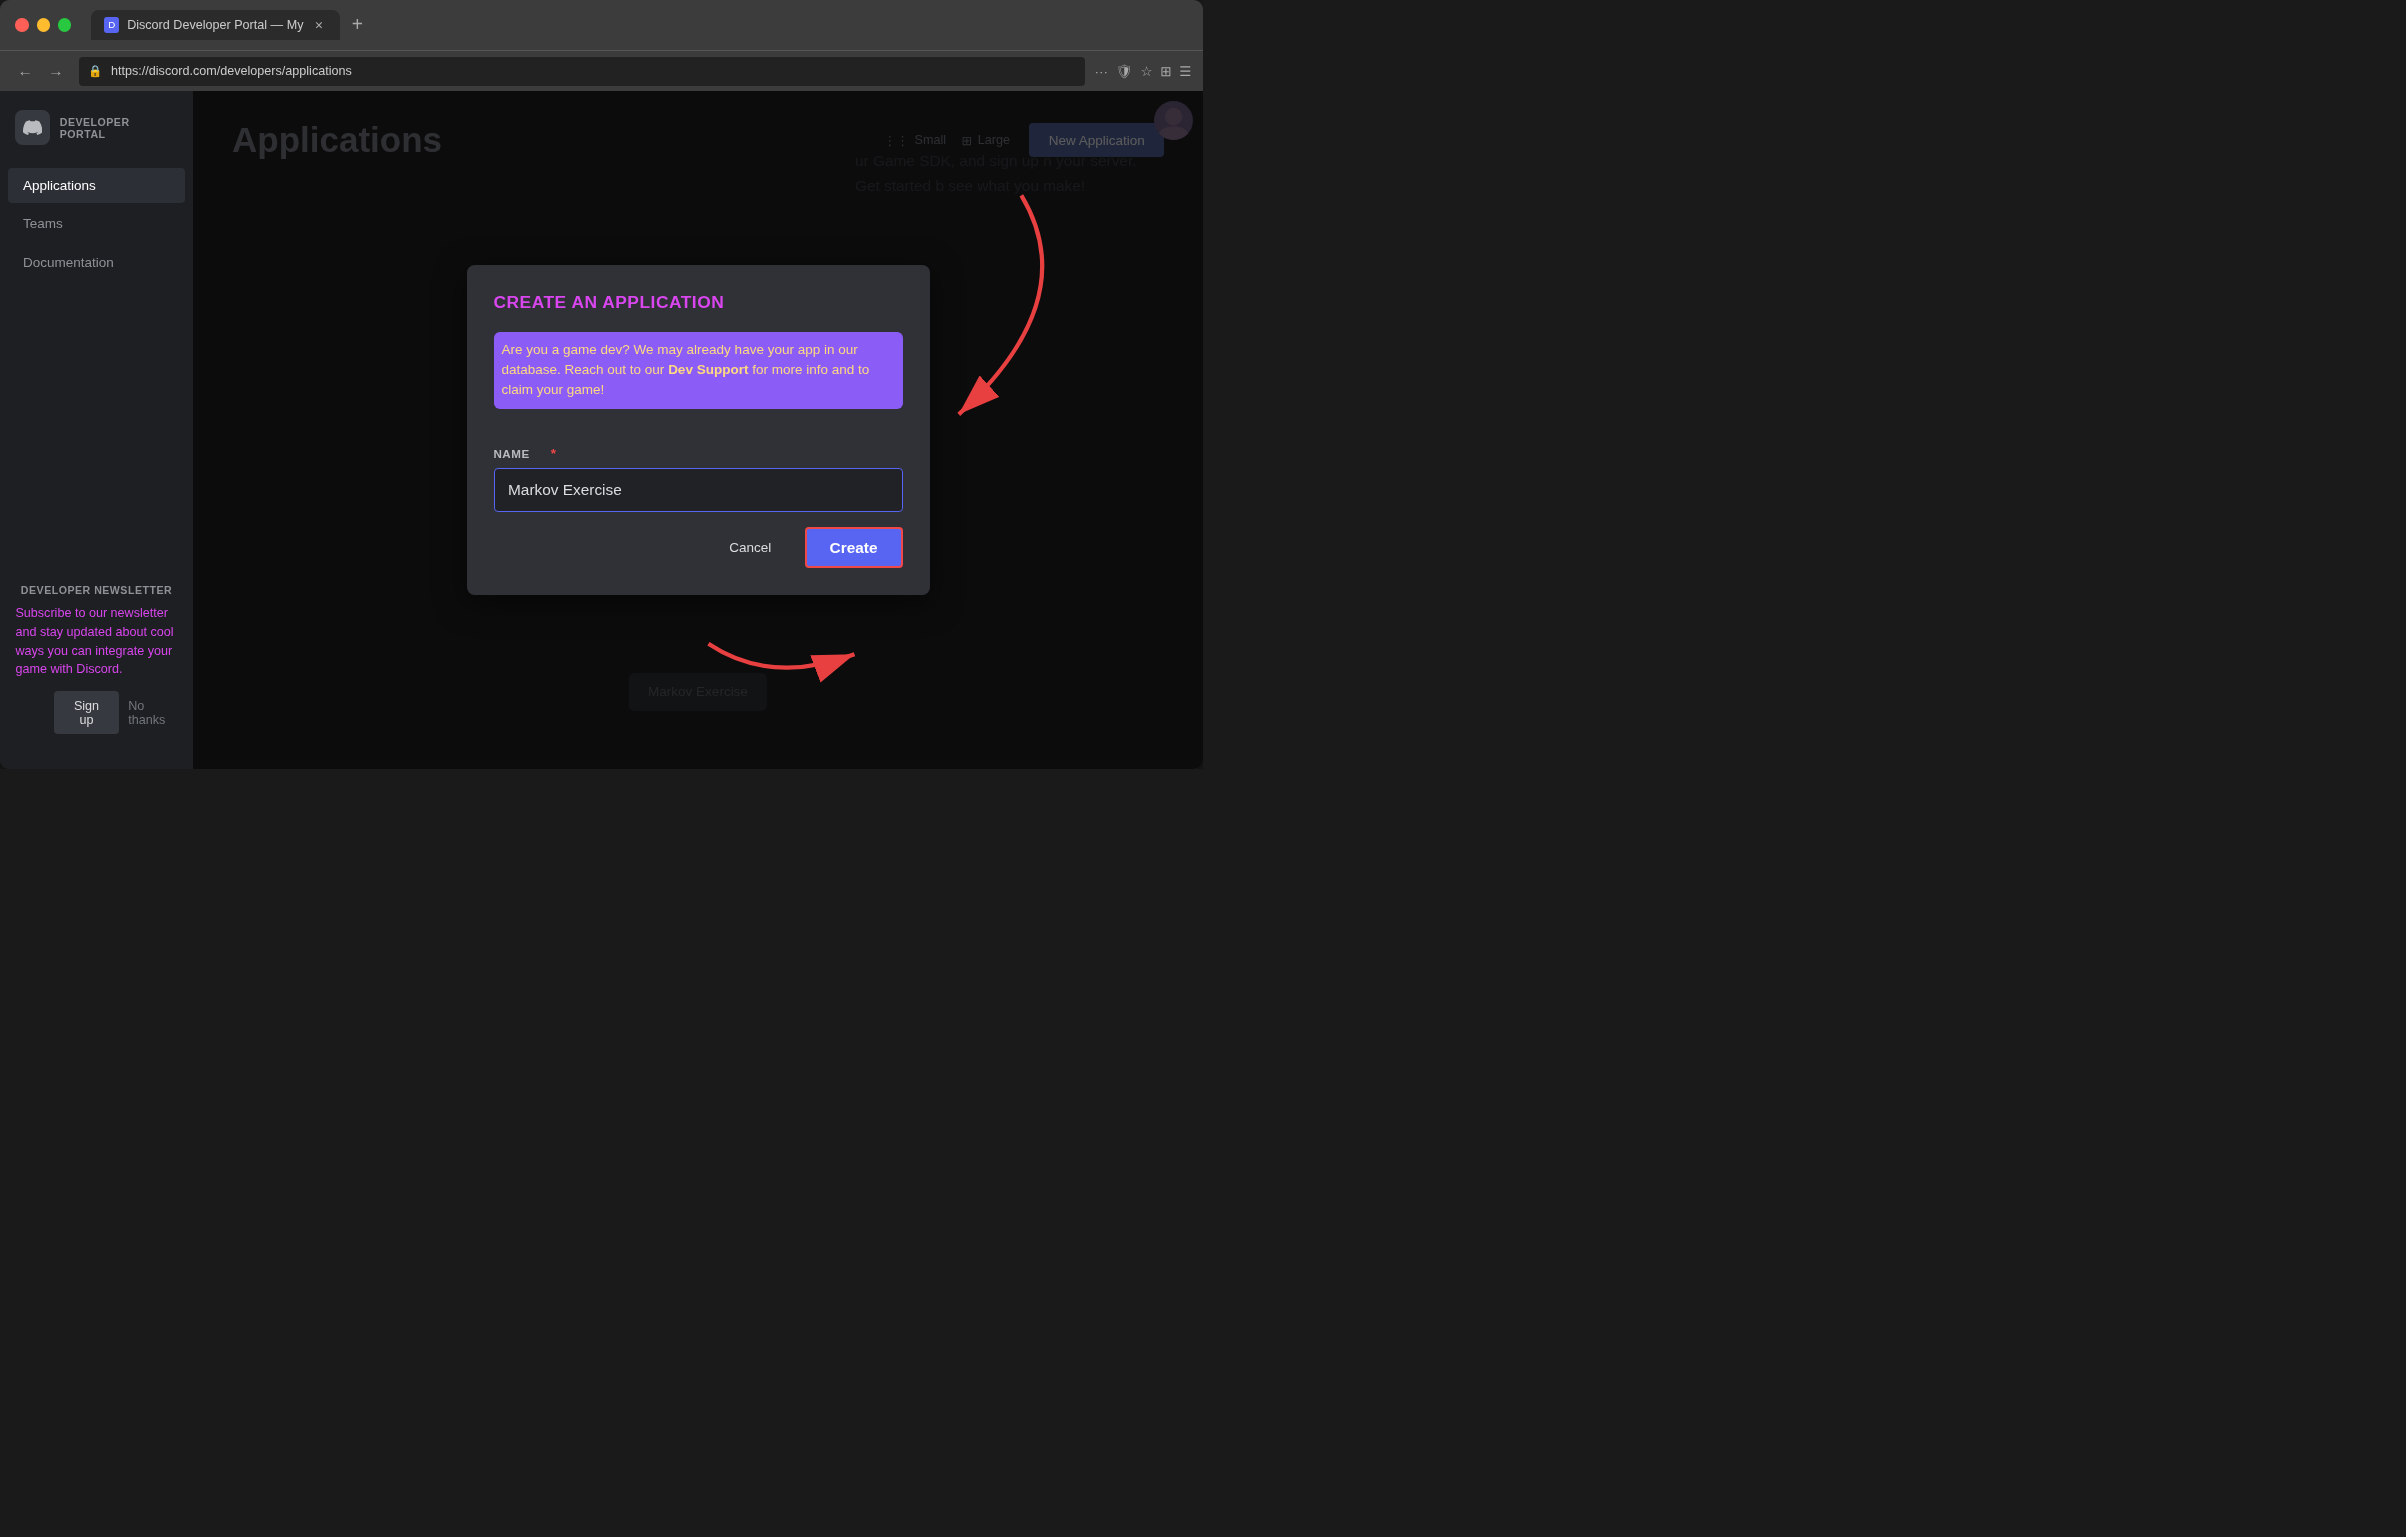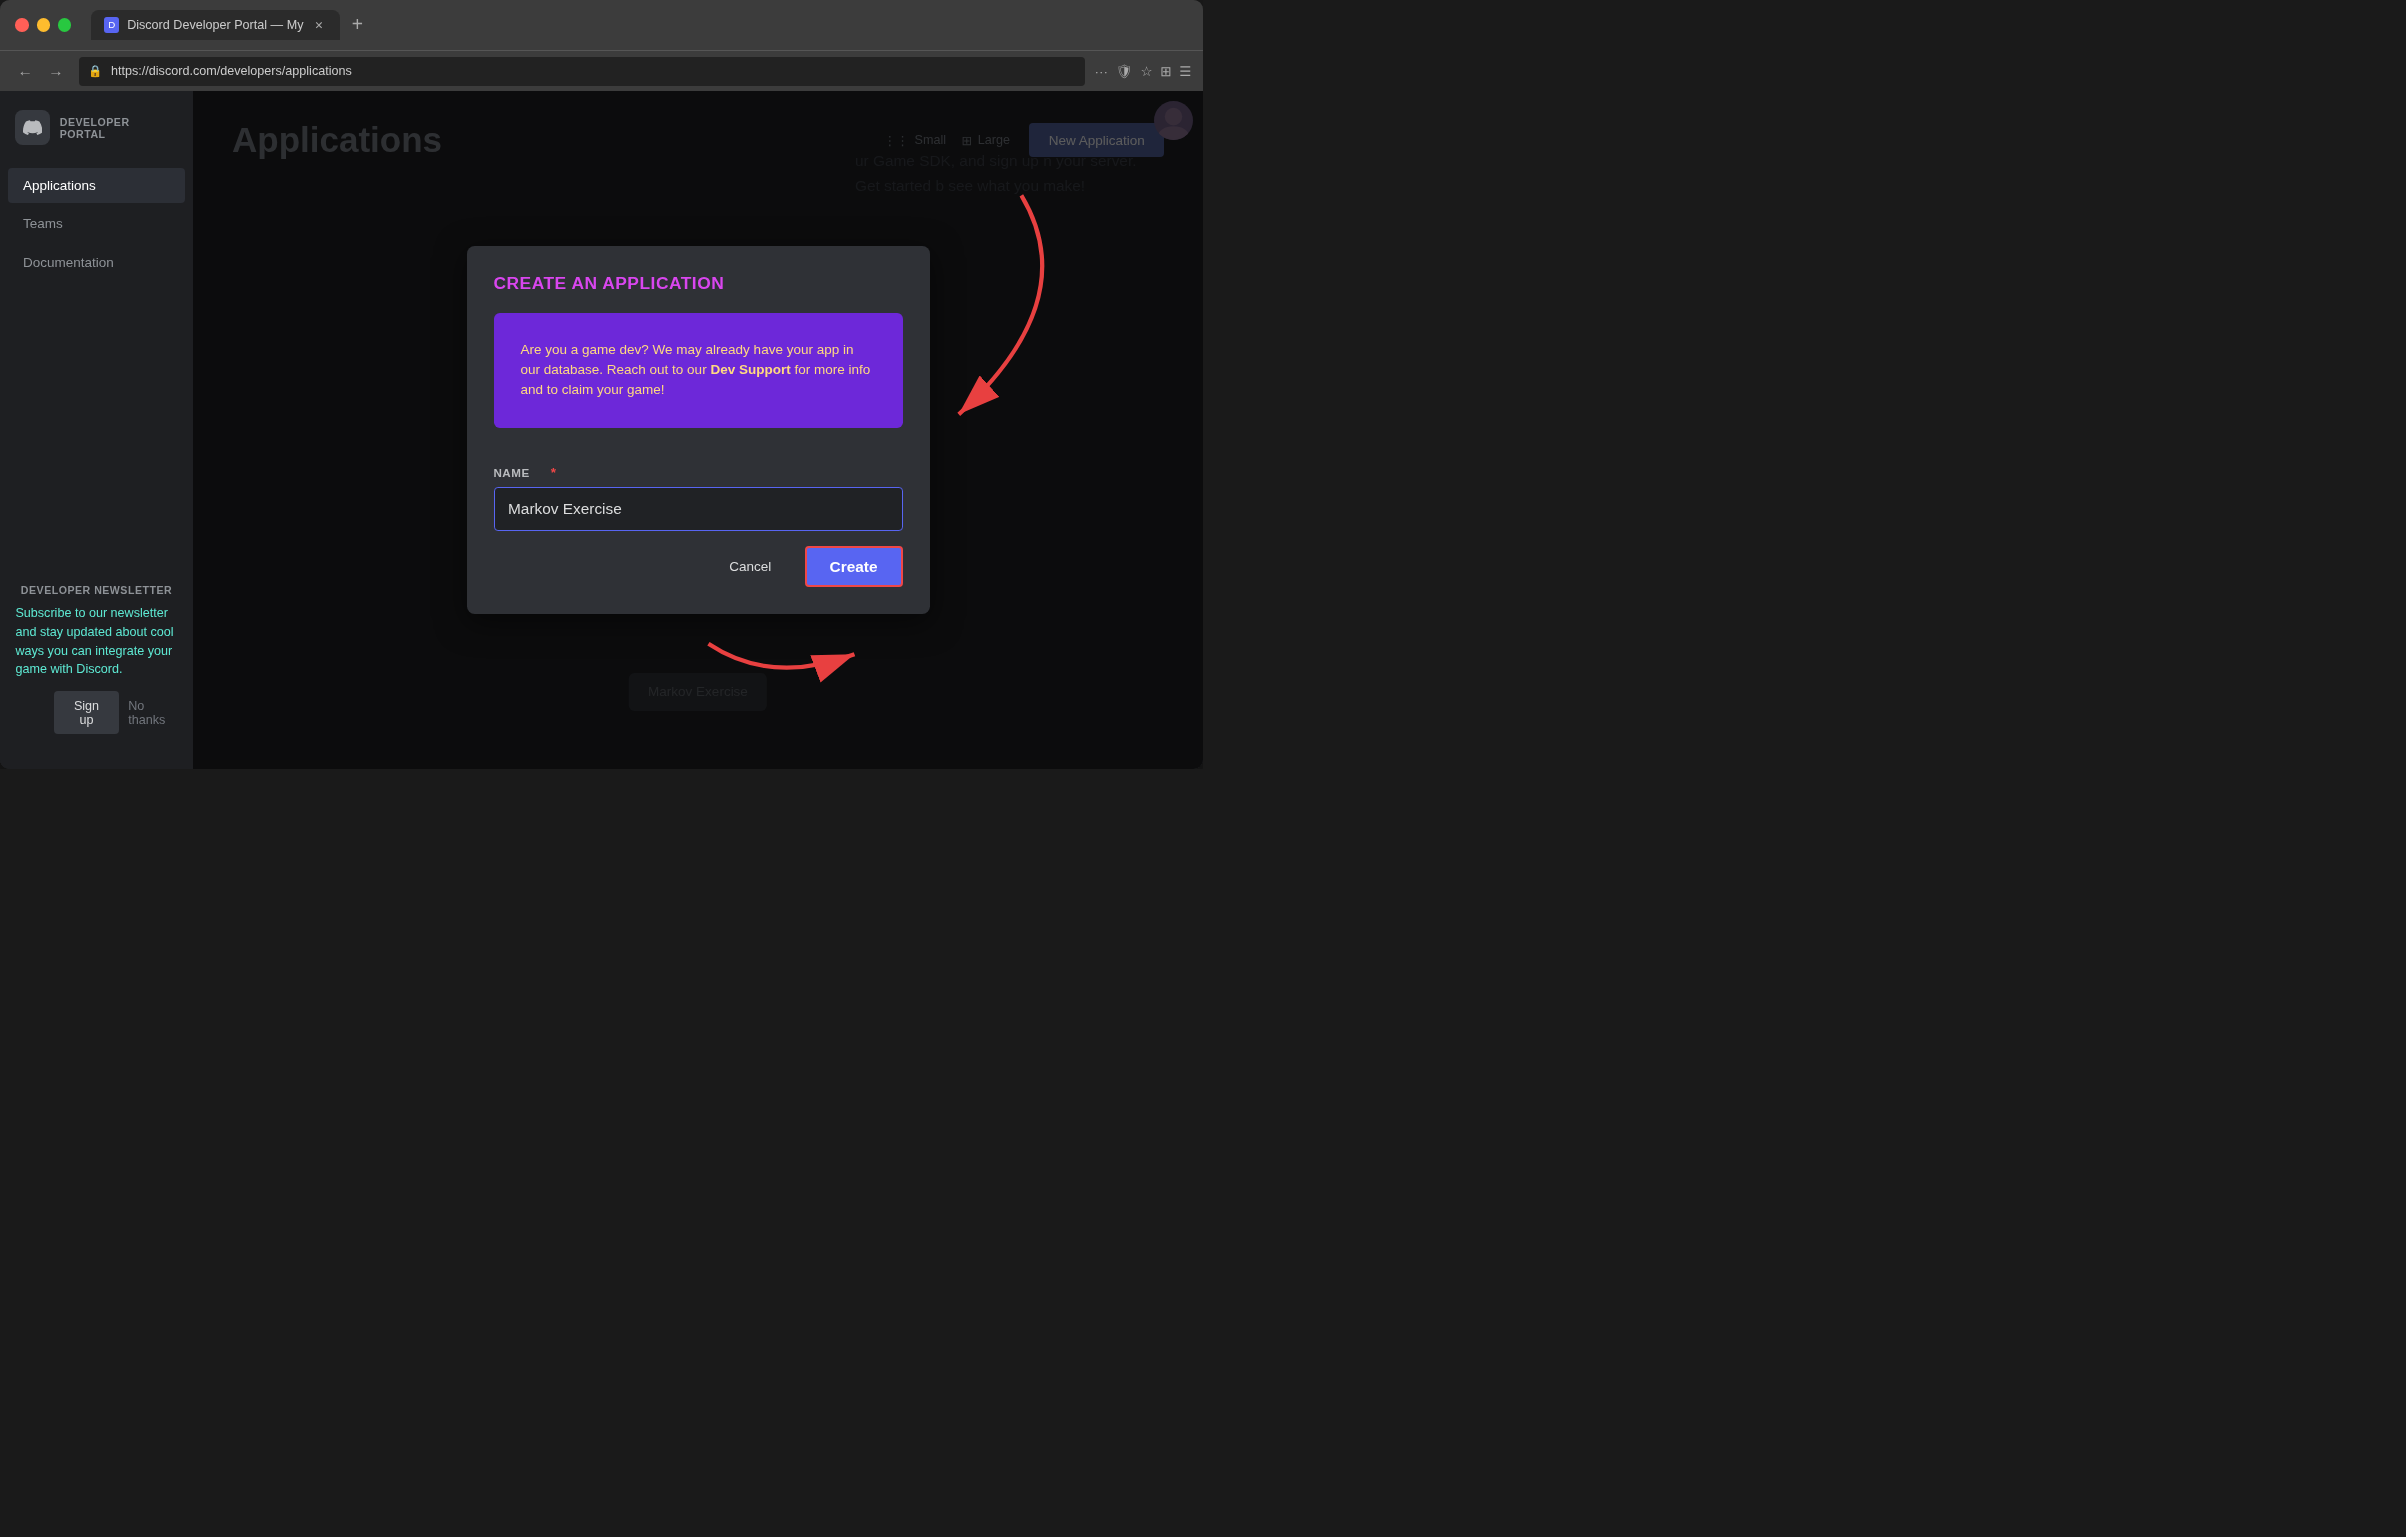--- a/index.html
+++ b/index.html
@@ -227,21 +227,21 @@
       font-size: 10.6px;
       font-weight: 700;
       color: #8e9297;
       letter-spacing: 0.5px;
       margin-bottom: 7.7px;
       text-align: center;
     }
 
     .newsletter-text {
       font-size: 12.6px;
-      color: #5eead4;
+      color: #d946ef;
       line-height: 1.5;
       margin-bottom: 11.6px;
     }
 
     .newsletter-actions {
       display: flex;
       align-items: center;
       gap: 9.7px;
     }
 
@@ -368,23 +368,23 @@
     .modal-title {
       font-size: 17.4px;
       font-weight: 700;
       color: #d946ef;
       text-transform: uppercase;
       letter-spacing: 0.5px;
       margin-bottom: 19.3px;
     }
 
     .warning-box {
-      background: #6d28d9;
+      background: #8b5cf6;
       border-radius: 5.8px;
-      padding: 27px;
+      padding: 8px;
       margin-bottom: 37px;
       font-size: 13.5px;
       color: #ffd980;
       line-height: 1.5;
     }
 
     .warning-box strong {
       color: #ffd980;
     }
 

